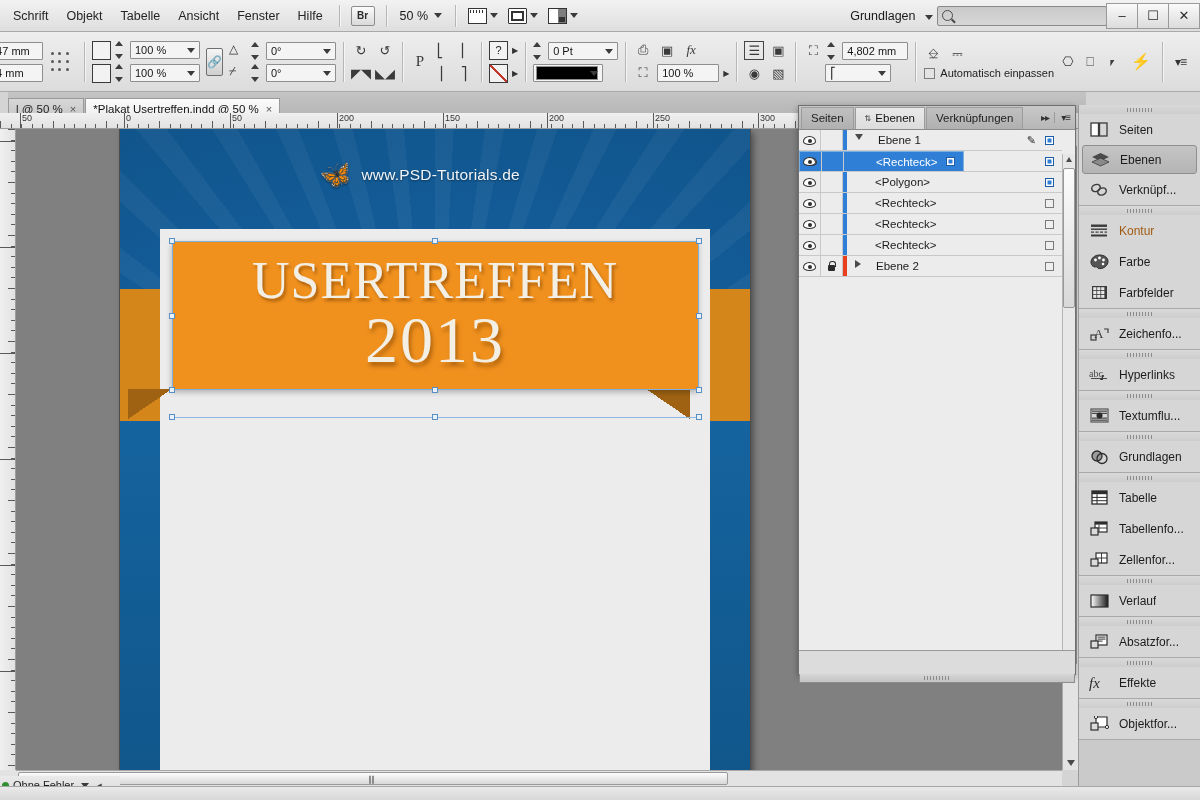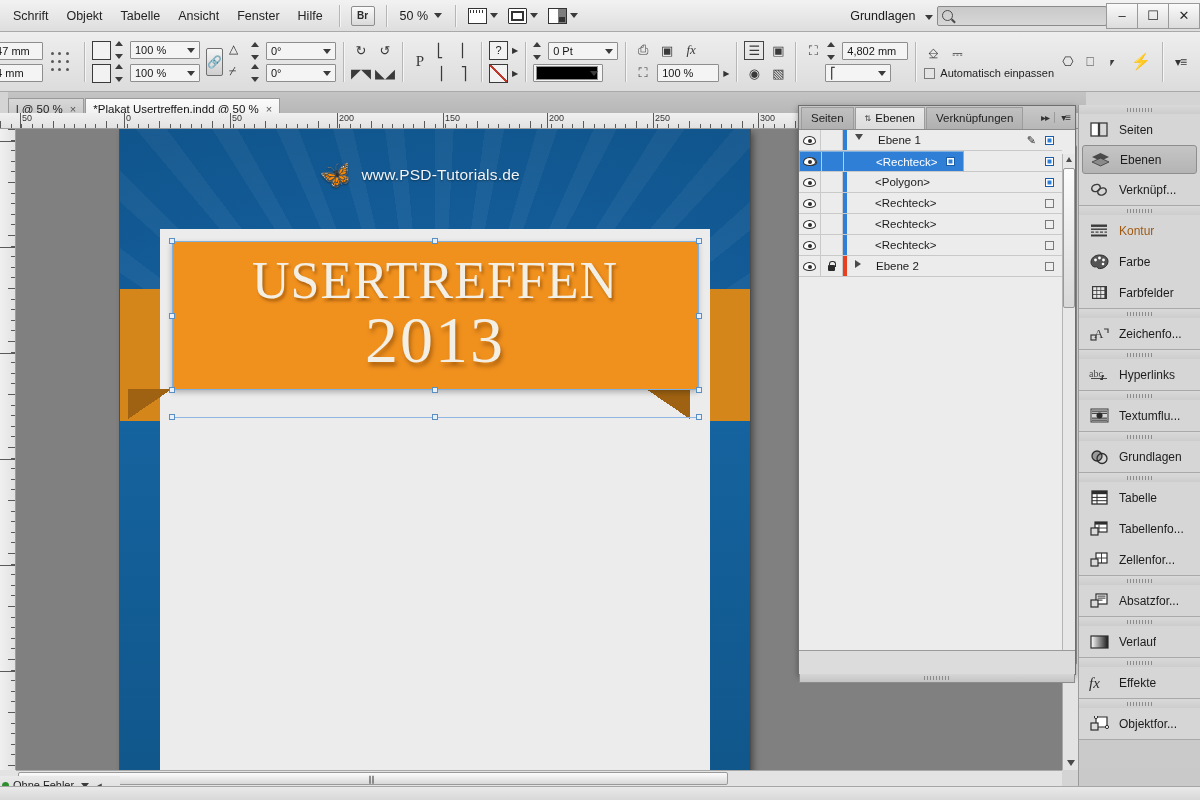--- a/index.html
+++ b/index.html
@@ -1024,58 +1024,58 @@
             </span>
             <span class="dlabel">Zellenfor...</span>
           </div>
         </div>
         <div class="dgroup">
           <div class="dgrip">
             <div class="dots"></div>
           </div>
           <div class="ditem">
             <span class="dico">
+              <svg width="19" height="14" viewBox="0 0 19 14">
+                <defs>
+                  <linearGradient id="gg" x1="0" x2="1">
+                    <stop offset="0" stop-color="#fff"></stop>
+                    <stop offset="1" stop-color="#1a1a1a"></stop>
+                  </linearGradient>
+                </defs>
+                <rect x="1" y="1" width="17" height="12" fill="url(#gg)" stroke="#2d2d2d" stroke-width="1.2"></rect>
+              </svg>
+            </span>
+            <span class="dlabel">Verlauf</span>
+          </div>
+        </div>
+        <div class="dgroup">
+          <div class="dgrip">
+            <div class="dots"></div>
+          </div>
+          <div class="ditem">
+            <span class="dico">
               <svg width="19" height="16" viewBox="0 0 19 16">
                 <rect x="6" y="1" width="11" height="10" fill="#fff" stroke="#2d2d2d" stroke-width="1.2"></rect>
                 <g fill="#2d2d2d">
                   <rect x="7.5" y="2.6" width="8" height="1"></rect>
                   <rect x="7.5" y="4.6" width="8" height="1"></rect>
                   <rect x="7.5" y="6.6" width="5" height="1"></rect>
                 </g>
                 <rect x="1" y="7" width="7" height="7" fill="#dcdcdc" stroke="#2d2d2d" stroke-width="1.2"></rect>
               </svg>
             </span>
             <span class="dlabel">Absatzfor...</span>
           </div>
         </div>
         <div class="dgroup">
           <div class="dgrip">
             <div class="dots"></div>
           </div>
           <div class="ditem">
             <span class="dico">
-              <svg width="19" height="14" viewBox="0 0 19 14">
-                <defs>
-                  <linearGradient id="gg" x1="0" x2="1">
-                    <stop offset="0" stop-color="#fff"></stop>
-                    <stop offset="1" stop-color="#1a1a1a"></stop>
-                  </linearGradient>
-                </defs>
-                <rect x="1" y="1" width="17" height="12" fill="url(#gg)" stroke="#2d2d2d" stroke-width="1.2"></rect>
-              </svg>
-            </span>
-            <span class="dlabel">Verlauf</span>
-          </div>
-        </div>
-        <div class="dgroup">
-          <div class="dgrip">
-            <div class="dots"></div>
-          </div>
-          <div class="ditem">
-            <span class="dico">
               <svg width="22" height="16" viewBox="0 0 22 16">
                 <text x="1" y="13" font-family="Liberation Serif, serif" font-style="italic" font-size="15" fill="#2d2d2d">fx</text>
               </svg>
             </span>
             <span class="dlabel">Effekte</span>
           </div>
         </div>
         <div class="dgroup">
           <div class="dgrip">
             <div class="dots"></div>

